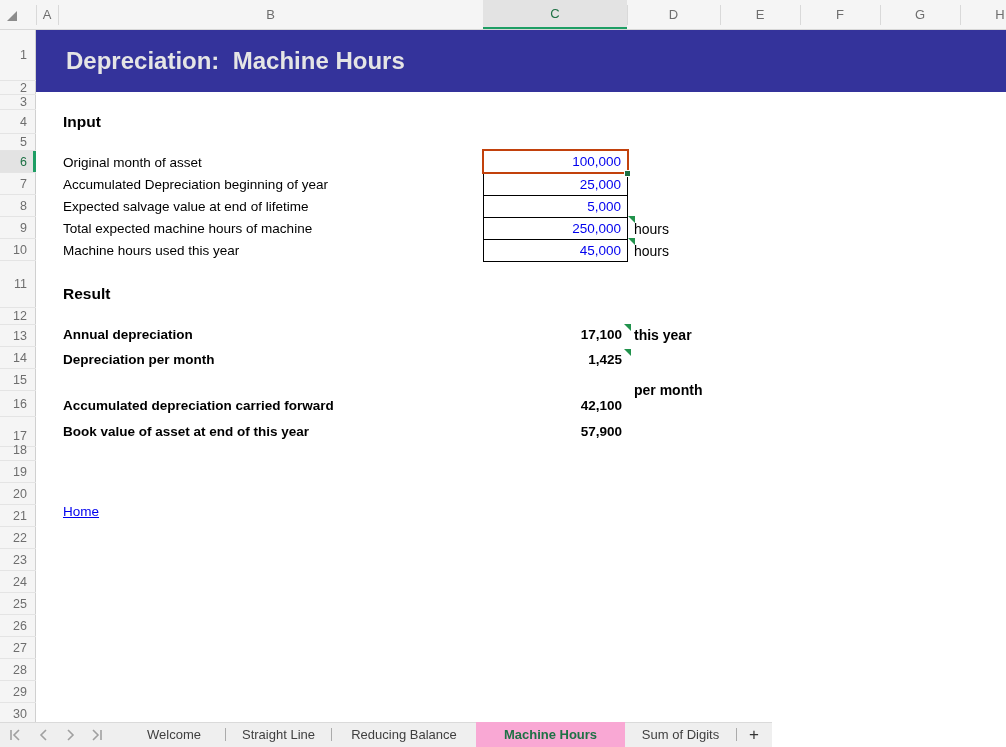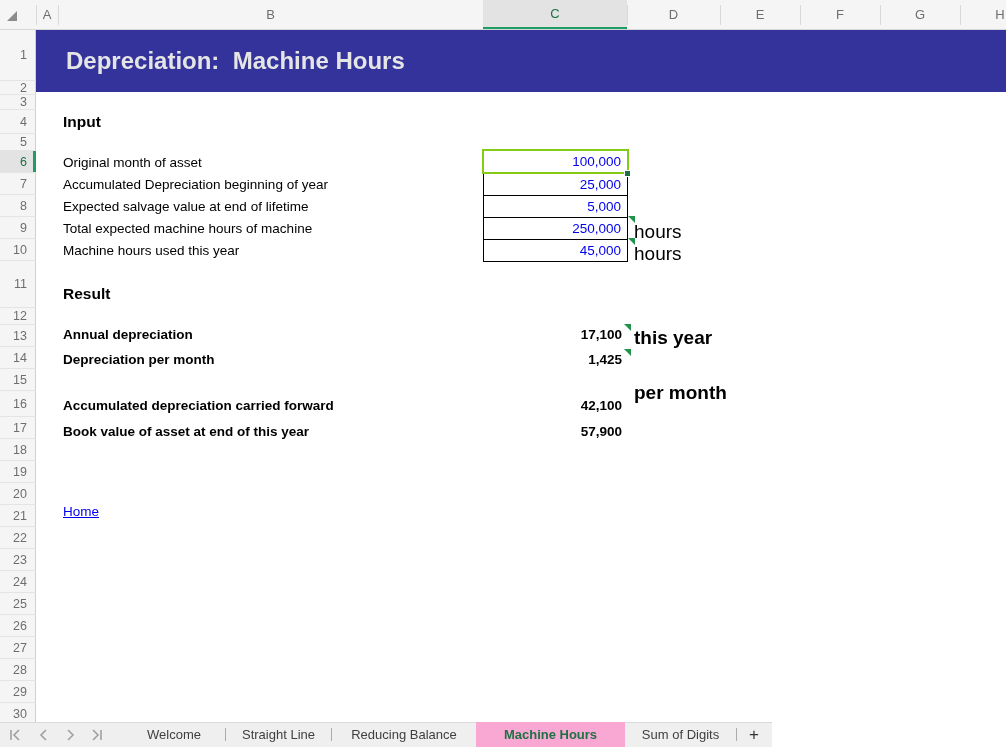--- a/index.html
+++ b/index.html
@@ -30,28 +30,28 @@
               display:flex; align-items:center; }
   #titlebar .t { color:#e5e5e5; font-size:24px; font-weight:bold; padding-left:30px; white-space:pre; }
 
   .heading { position:absolute; left:27px; font-size:15.5px; font-weight:bold; color:#000; }
   .lbl  { position:absolute; left:27px; font-size:13.5px; color:#000; }
   .lbl.b { font-weight:bold; }
 
   .cellbox { position:absolute; left:447px; width:145px; height:23px; border:1px solid #000;
              display:flex; align-items:center; justify-content:flex-end; padding-right:6px;
              font-size:13.5px; color:#0000ee; background:#fff; }
-  #selbox { position:absolute; left:446px; top:119px; width:147px; height:25px; border:2px solid #84cc16;
+  #selbox { position:absolute; left:446px; top:119px; width:147px; height:25px; border:2px solid #c2410c;
             display:flex; align-items:center; justify-content:flex-end; padding-right:6px;
             font-size:13.5px; color:#0000ee; background:#fff; z-index:3; }
   #fillhandle { position:absolute; left:588px; top:140px; width:7px; height:7px; background:#1e7145;
                 border:1px solid #fff; z-index:4; }
 
   .flag { position:absolute; width:0; height:0; border-left:7px solid transparent; border-top:7px solid #21924c; z-index:5; }
-  .unit { position:absolute; left:598px; font-size:19px; color:#000; }
+  .unit { position:absolute; left:598px; font-size:14px; color:#000; }
   .unit.b { font-weight:bold; }
 
   .rval { position:absolute; left:448px; width:138px; text-align:right; font-size:13.5px; font-weight:bold; color:#000; }
 
   #homelink { position:absolute; left:27px; top:474px; font-size:13.5px; color:#0000ee; text-decoration:underline; cursor:pointer; }
 
   
   #tabbar { position:absolute; left:0; top:722px; width:1006px; height:25px; background:#fff; }
   #tabbar .grayband { position:absolute; left:0; top:0; width:772px; height:25px; background:#efefef; border-top:1px solid #dadada; }
   .navbtn { position:absolute; top:5px; width:18px; height:16px; display:flex; align-items:center; justify-content:center; cursor:pointer; }
@@ -99,21 +99,21 @@
     <div class="rn" style="top:143px;height:22px">7</div>
     <div class="rn" style="top:165px;height:22px">8</div>
     <div class="rn" style="top:187px;height:22px">9</div>
     <div class="rn" style="top:209px;height:22px">10</div>
     <div class="rn" style="top:231px;height:47px">11</div>
     <div class="rn" style="top:278px;height:17px">12</div>
     <div class="rn" style="top:295px;height:22px">13</div>
     <div class="rn" style="top:317px;height:22px">14</div>
     <div class="rn" style="top:339px;height:22px">15</div>
     <div class="rn" style="top:361px;height:26px">16</div>
-    <div class="rn" style="top:387px;height:22px">17</div>
+    <div class="rn" style="top:395px;height:22px">17</div>
     <div class="rn" style="top:409px;height:22px">18</div>
     <div class="rn" style="top:431px;height:22px">19</div>
     <div class="rn" style="top:453px;height:22px">20</div>
     <div class="rn" style="top:475px;height:22px">21</div>
     <div class="rn" style="top:497px;height:22px">22</div>
     <div class="rn" style="top:519px;height:22px">23</div>
     <div class="rn" style="top:541px;height:22px">24</div>
     <div class="rn" style="top:563px;height:22px">25</div>
     <div class="rn" style="top:585px;height:22px">26</div>
     <div class="rn" style="top:607px;height:22px">27</div>

